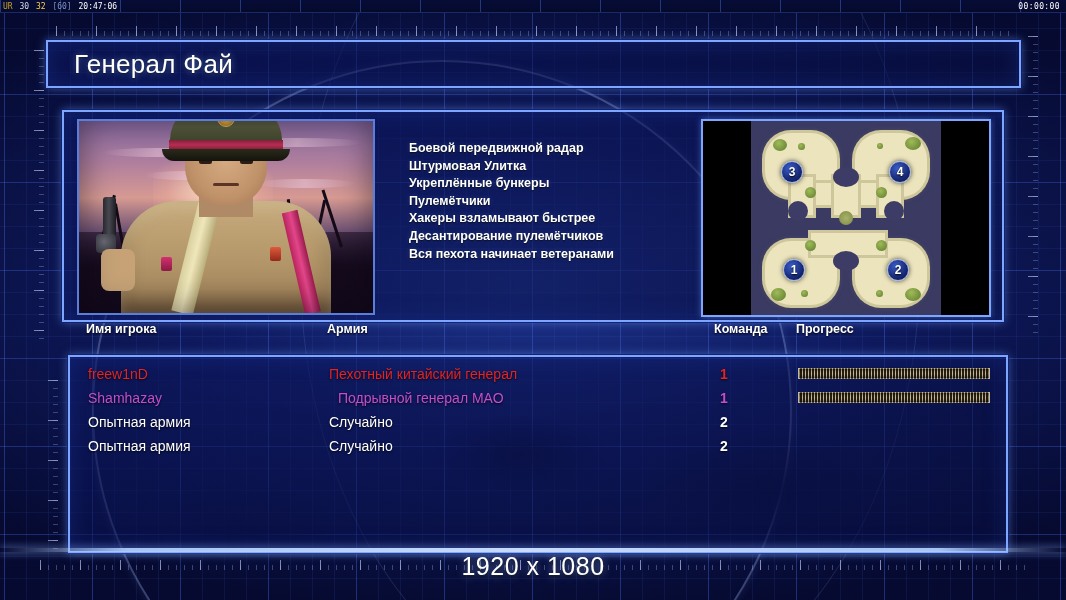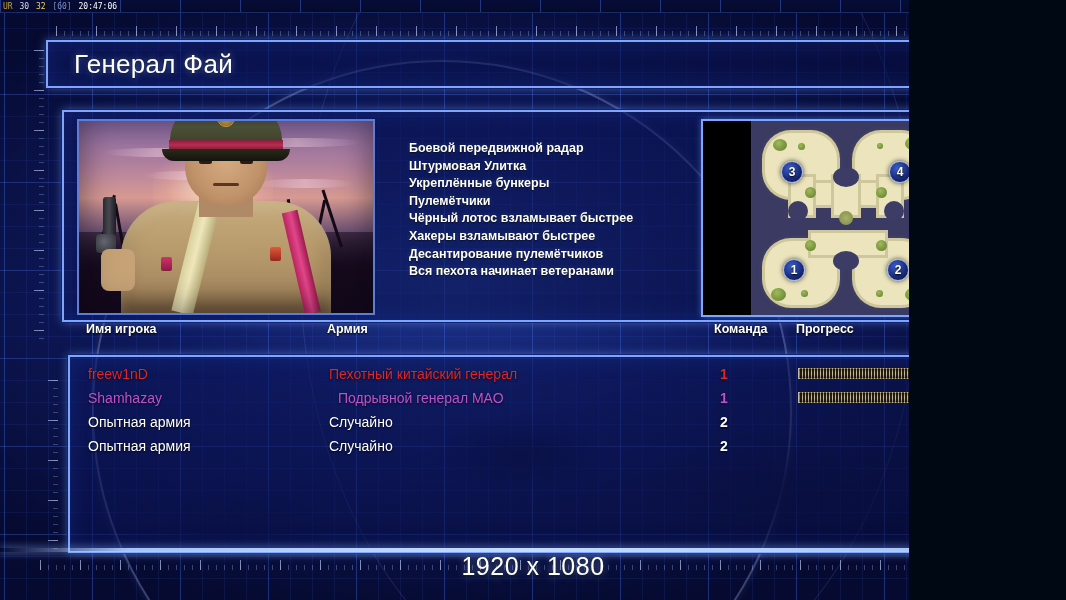--- a/index.html
+++ b/index.html
@@ -4,21 +4,21 @@
 <style>
   * { box-sizing: border-box; margin: 0; padding: 0; }
   html, body {
     width: 1066px; height: 600px;
     overflow: hidden;
     background: #000814;
     font-family: "Liberation Sans", sans-serif;
   }
   #screen {
     position: relative;
-    width: 909px; height: 600px;
+    width: 1066px; height: 600px;
     overflow: hidden;
     background:
       radial-gradient(ellipse 70% 55% at 50% 48%, rgba(30,52,140,0.95) 0%, rgba(16,28,96,0.85) 45%, rgba(6,10,48,0.9) 100%),
       linear-gradient(180deg, #050a30 0%, #0a1250 25%, #0c1560 55%, #060b34 100%);
   }
   
   .grid-bg {
     position: absolute; inset: 0;
     background-image:
       linear-gradient(to right, rgba(70,110,235,0.30) 1px, transparent 1px),
@@ -389,21 +389,20 @@
         <div class="gun-hand"></div>
         <div class="portrait-vig"></div>
       </div>
     </div>
 
     <div class="abilities">
       <div class="ability">Боевой передвижной радар</div>
       <div class="ability">Штурмовая Улитка</div>
       <div class="ability">Укреплённые бункеры</div>
       <div class="ability">Пулемётчики</div>
-      <div class="ability">Чёрный лотос взламывает быстрее</div>
       <div class="ability">Хакеры взламывают быстрее</div>
       <div class="ability">Десантирование пулемётчиков</div>
       <div class="ability">Вся пехота начинает ветеранами</div>
     </div>
 
     <div class="map-frame">
       <div class="map-canvas">
         <div class="map-node" style="left:14px;top:12px;width:72px;height:64px;"></div>
         <div class="map-node" style="right:14px;top:12px;width:72px;height:64px;"></div>
         <div class="map-node" style="left:14px;bottom:10px;width:72px;height:64px;"></div>

